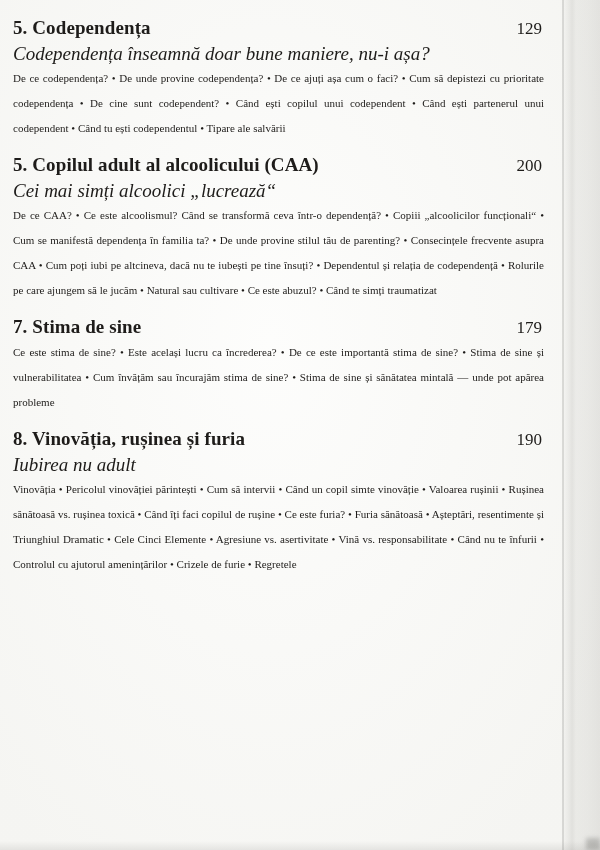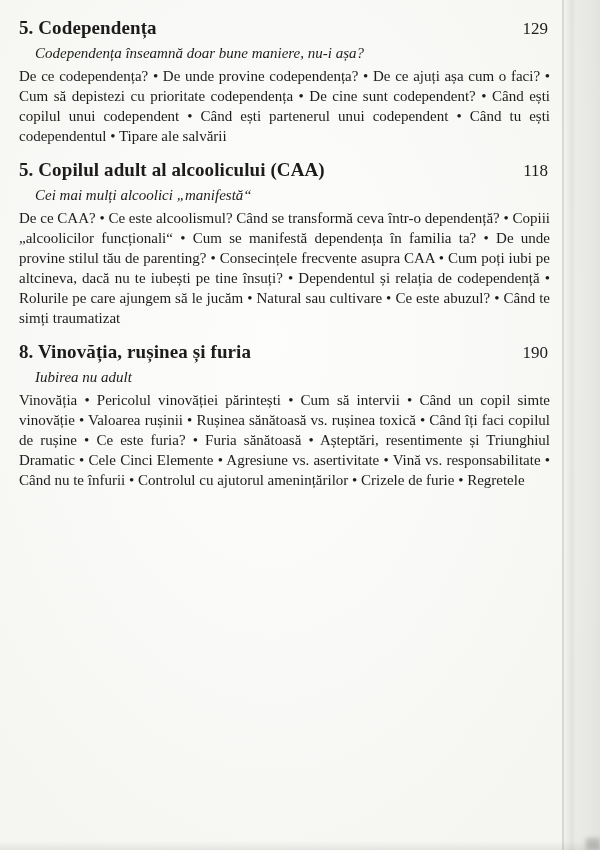--- a/index.html
+++ b/index.html
@@ -13,21 +13,21 @@
     height: 850px;
     overflow: hidden;
     background:
       radial-gradient(ellipse at 45% 40%, rgba(255,255,255,0.6) 0%, rgba(0,0,0,0.02) 85%),
       #fafaf7;
     font-family: "Liberation Serif", "DejaVu Serif", serif;
     color: #1e1c1a;
   }
   .content {
     position: absolute;
-    left: 19px;
+    left: 13px;
     top: 15px;
     width: 531px;
     font-family: Liberation Serif, serif;
   }
   .chapter { margin-bottom: 11px; }
   .chapter-header {
     display: flex;
     justify-content: space-between;
     align-items: baseline;
   }
@@ -38,27 +38,26 @@
     letter-spacing: 0.1px;
   }
   .chapter-page {
     font-size: 17px;
     font-weight: normal;
     padding-right: 2px;
     margin-left: 24px;
   }
   .chapter-subtitle {
     font-style: italic;
-    font-size: 15px;
+    font-size: 19px;
     line-height: 25px;
-    margin-left: 16px;
   }
   .chapter-topics {
-    font-size: 15px;
-    line-height: 20px;
+    font-size: 11px;
+    line-height: 25px;
     text-align: justify;
   }
   
   .page-edge-strip {
     position: absolute;
     top: 0;
     right: 0;
     width: 38px;
     height: 850px;
     background: linear-gradient(
@@ -109,27 +108,32 @@
         <span class="chapter-title">5. Codependența</span>
         <span class="chapter-page">129</span>
       </div>
       <div class="chapter-subtitle">Codependența înseamnă doar bune maniere, nu-i așa?</div>
       <div class="chapter-topics">De ce codependența? • De unde provine codependența? • De ce ajuți așa cum o faci? • Cum să depistezi cu prioritate codependența • De cine sunt codependent? • Când ești copilul unui codependent • Când ești partenerul unui codependent • Când tu ești codependentul • Tipare ale salvării</div>
     </div>
 
     <div class="chapter">
       <div class="chapter-header">
         <span class="chapter-title">5. Copilul adult al alcoolicului (CAA)</span>
-        <span class="chapter-page">118</span>
+        <span class="chapter-page">200</span>
       </div>
-      <div class="chapter-subtitle">Cei mai mulți alcoolici „manifestă“</div>
+      <div class="chapter-subtitle">Cei mai simți alcoolici „lucrează“</div>
       <div class="chapter-topics">De ce CAA? • Ce este alcoolismul? Când se transformă ceva într-o dependență? • Copiii „alcoolicilor funcționali“ • Cum se manifestă dependența în familia ta? • De unde provine stilul tău de parenting? • Consecințele frecvente asupra CAA • Cum poți iubi pe altcineva, dacă nu te iubești pe tine însuți? • Dependentul și relația de codependență • Rolurile pe care ajungem să le jucăm • Natural sau cultivare • Ce este abuzul? • Când te simți traumatizat</div>
     </div>
 
     <div class="chapter">
+      <div class="chapter-header">
+        <span class="chapter-title">7. Stima de sine</span>
+        <span class="chapter-page">179</span>
+      </div>
+      <div class="chapter-topics">Ce este stima de sine? • Este același lucru ca încrederea? • De ce este importantă stima de sine? • Stima de sine și vulnerabilitatea • Cum învățăm sau încurajăm stima de sine? • Stima de sine și sănătatea mintală — unde pot apărea probleme</div>
     </div>
 
     <div class="chapter">
       <div class="chapter-header">
         <span class="chapter-title">8. Vinovăția, rușinea și furia</span>
         <span class="chapter-page">190</span>
       </div>
       <div class="chapter-subtitle">Iubirea nu adult</div>
       <div class="chapter-topics">Vinovăția • Pericolul vinovăției părintești • Cum să intervii • Când un copil simte vinovăție • Valoarea rușinii • Rușinea sănătoasă vs. rușinea toxică • Când îți faci copilul de rușine • Ce este furia? • Furia sănătoasă • Așteptări, resentimente și Triunghiul Dramatic • Cele Cinci Elemente • Agresiune vs. asertivitate • Vină vs. responsabilitate • Când nu te înfurii • Controlul cu ajutorul amenințărilor • Crizele de furie • Regretele</div>
     </div>

